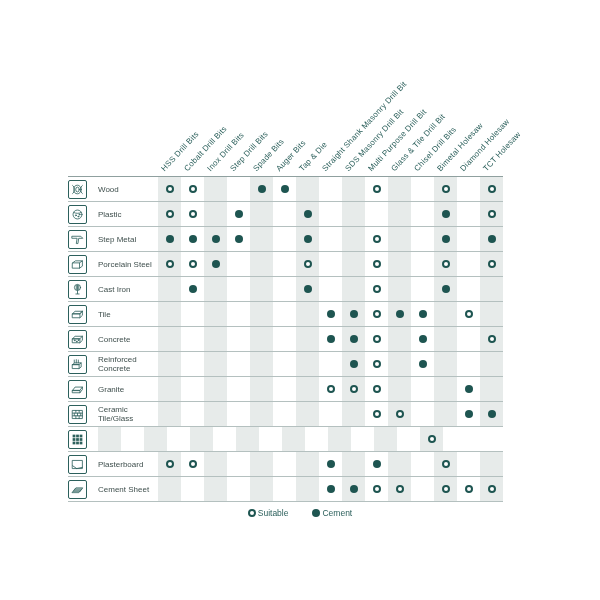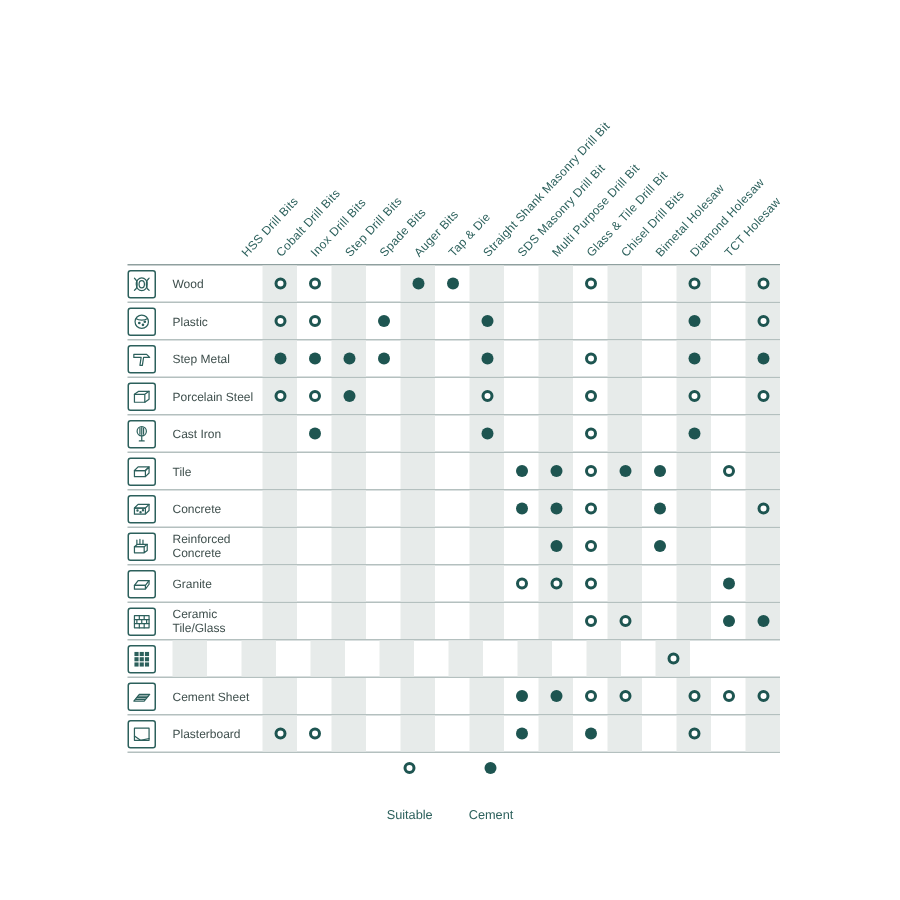--- a/index.html
+++ b/index.html
@@ -11,33 +11,33 @@
     position:absolute;
     transform-origin:0 100%;
     transform:rotate(-47deg);
     font-size:8px;
     line-height:9px;
     color:#2c605c;
     white-space:nowrap;
     letter-spacing:.2px;
   }
   
-  .table{position:absolute;left:68px;top:176px;border-top:1px solid #8fa09f;margin-left:17px;}
+  .table{position:absolute;left:68px;top:176px;border-top:1px solid #8fa09f;}
   .row{display:flex;align-items:stretch;border-bottom:1px solid #b4c0bf;min-height:24px;}
   .icon-cell{width:30px;display:flex;align-items:center;}
   .icon-box{width:19px;height:19px;border:1.2px solid #2c605c;border-radius:2px;background:#fff;display:flex;align-items:center;justify-content:center;box-sizing:border-box;}
   .icon-box svg{display:block;}
   .label-cell{width:60px;display:flex;align-items:center;font-size:8px;line-height:9px;color:#3f4f4d;padding-right:2px;box-sizing:border-box;}
   .cell{width:23px;display:flex;align-items:center;justify-content:center;}
   .cell.band{background:#e7ebea;}
   .dot-optimal{width:8px;height:8px;border-radius:50%;background:#1e5551;}
   .dot-suitable{width:8px;height:8px;border-radius:50%;border:2.3px solid #1e5551;background:#fff;box-sizing:border-box;}
   
   .legend{position:absolute;left:0;top:508px;width:600px;display:flex;justify-content:center;align-items:center;gap:24px;font-size:8.5px;color:#2c605c;}
-  .legend-item{display:flex;align-items:center;gap:22px;flex-direction:column;}
+  .legend-item{display:flex;align-items:center;gap:2px;}
 </style>
 </head>
 <body>
 
 <div class="chart">
   <div class="headers" id="headers">
       <span style="left: 166px; top: 164px;">HSS Drill Bits</span>
       <span style="left: 189px; top: 164px;">Cobalt Drill Bits</span>
       <span style="left: 212px; top: 164px;">Inox Drill Bits</span>
       <span style="left: 235px; top: 164px;">Step Drill Bits</span>
@@ -483,20 +483,58 @@
         <div class="cell"></div>
         <div class="cell band">
           <span class="dot-suitable"></span>
         </div>
       </div>
       <div class="row">
         <div class="icon-cell">
           <div class="icon-box">
             <svg width="13" height="13" viewBox="0 0 16 16">
               <g fill="none" stroke="#2c605c" stroke-width="1" stroke-linecap="round" stroke-linejoin="round">
+                <rect x="2" y="3" width="12" height="10"></rect>
+                <path d="M2 9.5l5 3.5M7 13l7-1.5"></path>
+              </g>
+            </svg>
+          </div>
+        </div>
+        <div class="label-cell">Plasterboard</div>
+        <div class="cell band">
+          <span class="dot-suitable"></span>
+        </div>
+        <div class="cell">
+          <span class="dot-suitable"></span>
+        </div>
+        <div class="cell band"></div>
+        <div class="cell"></div>
+        <div class="cell band"></div>
+        <div class="cell"></div>
+        <div class="cell band"></div>
+        <div class="cell">
+          <span class="dot-optimal"></span>
+        </div>
+        <div class="cell band"></div>
+        <div class="cell">
+          <span class="dot-optimal"></span>
+        </div>
+        <div class="cell band"></div>
+        <div class="cell"></div>
+        <div class="cell band">
+          <span class="dot-suitable"></span>
+        </div>
+        <div class="cell"></div>
+        <div class="cell band"></div>
+      </div>
+      <div class="row">
+        <div class="icon-cell">
+          <div class="icon-box">
+            <svg width="13" height="13" viewBox="0 0 16 16">
+              <g fill="none" stroke="#2c605c" stroke-width="1" stroke-linecap="round" stroke-linejoin="round">
                 <path d="M1.5 11.5L6 6h8.5L10 11.5z"></path>
                 <path d="M4 8.8h8M3 10.2h8M5.2 7.4h8"></path>
               </g>
             </svg>
           </div>
         </div>
         <div class="label-cell">Cement Sheet</div>
         <div class="cell band"></div>
         <div class="cell"></div>
         <div class="cell band"></div>
@@ -519,58 +557,20 @@
         <div class="cell"></div>
         <div class="cell band">
           <span class="dot-suitable"></span>
         </div>
         <div class="cell">
           <span class="dot-suitable"></span>
         </div>
         <div class="cell band">
           <span class="dot-suitable"></span>
         </div>
-      </div>
-      <div class="row">
-        <div class="icon-cell">
-          <div class="icon-box">
-            <svg width="13" height="13" viewBox="0 0 16 16">
-              <g fill="none" stroke="#2c605c" stroke-width="1" stroke-linecap="round" stroke-linejoin="round">
-                <rect x="2" y="3" width="12" height="10"></rect>
-                <path d="M2 9.5l5 3.5M7 13l7-1.5"></path>
-              </g>
-            </svg>
-          </div>
-        </div>
-        <div class="label-cell">Plasterboard</div>
-        <div class="cell band">
-          <span class="dot-suitable"></span>
-        </div>
-        <div class="cell">
-          <span class="dot-suitable"></span>
-        </div>
-        <div class="cell band"></div>
-        <div class="cell"></div>
-        <div class="cell band"></div>
-        <div class="cell"></div>
-        <div class="cell band"></div>
-        <div class="cell">
-          <span class="dot-optimal"></span>
-        </div>
-        <div class="cell band"></div>
-        <div class="cell">
-          <span class="dot-optimal"></span>
-        </div>
-        <div class="cell band"></div>
-        <div class="cell"></div>
-        <div class="cell band">
-          <span class="dot-suitable"></span>
-        </div>
-        <div class="cell"></div>
-        <div class="cell band"></div>
       </div>
     </div>
   <div class="legend">
     <div class="legend-item">
       <span class="dot-suitable"></span>
       <span>Suitable</span>
     </div>
     <div class="legend-item">
       <span class="dot-optimal"></span>
       <span>Cement</span>

